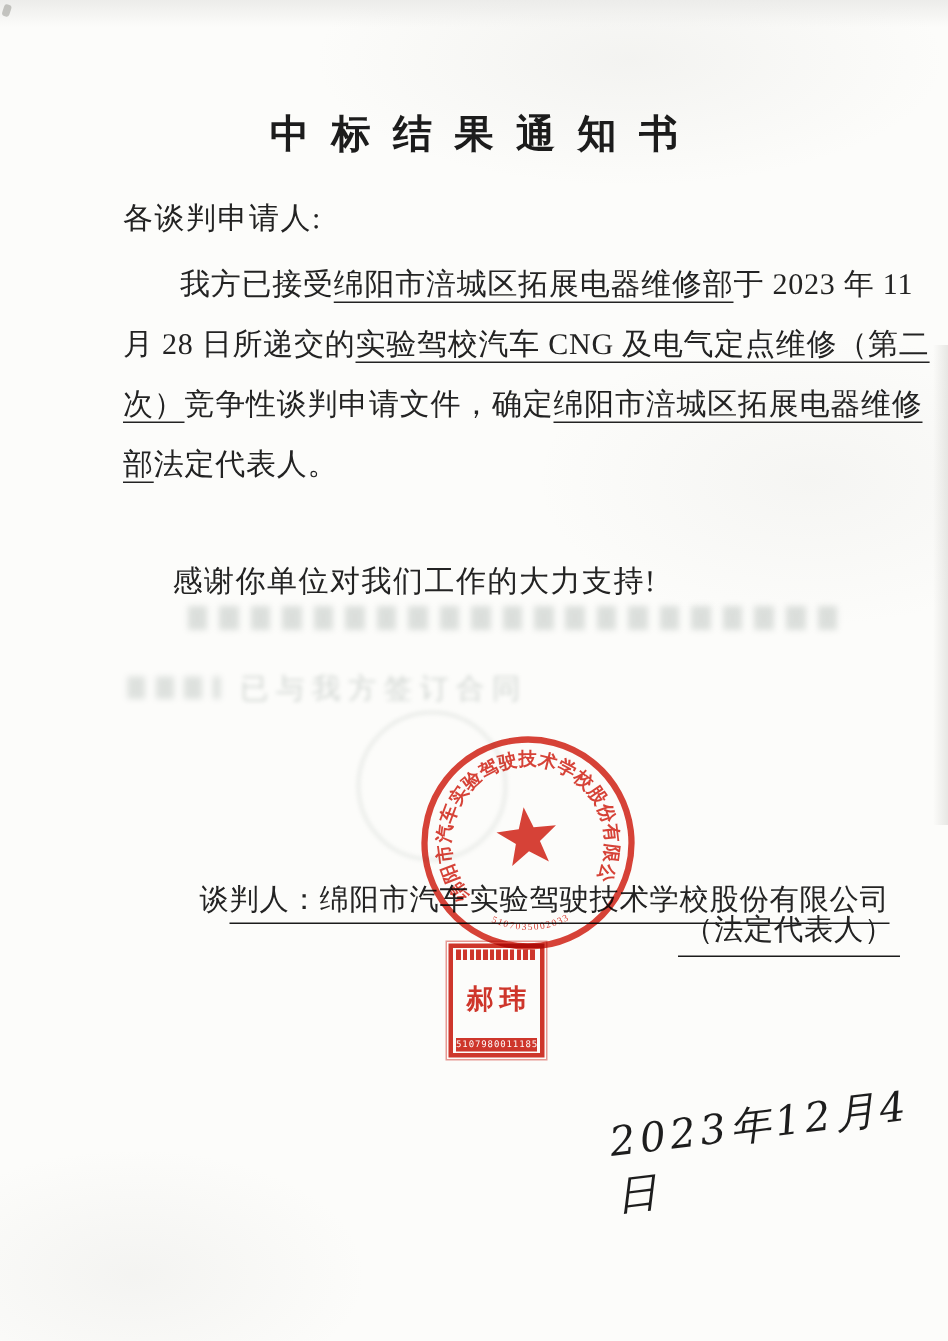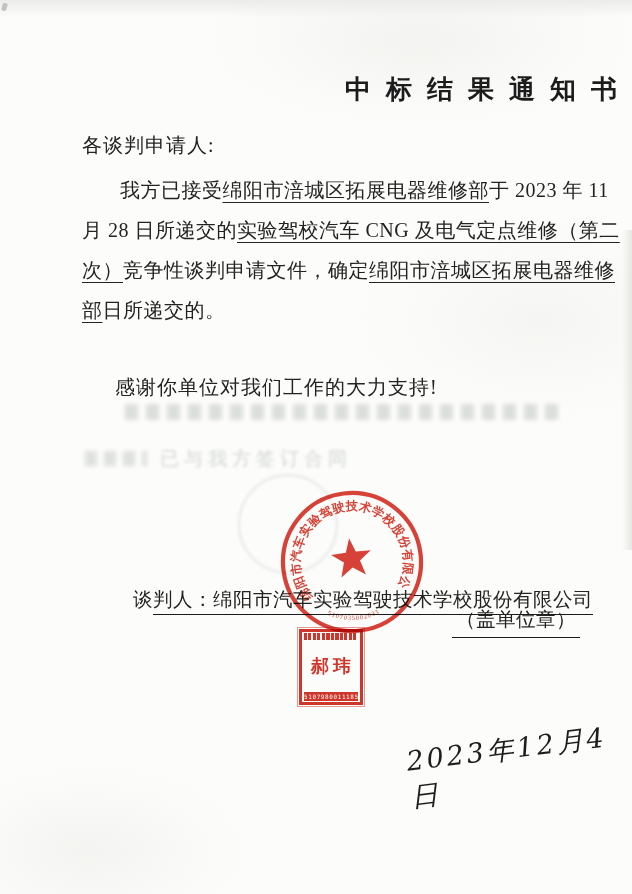--- a/index.html
+++ b/index.html
@@ -12,21 +12,21 @@
       radial-gradient(ellipse 260px 140px at 540px 320px, rgba(185,185,180,.10), transparent 70%),
       radial-gradient(ellipse 220px 120px at 90px 850px, rgba(185,185,180,.12), transparent 70%);
   }
   .scan-top-shade{position:absolute;top:0;left:0;right:0;height:18px;
     background:linear-gradient(#ececea,rgba(236,236,234,0));}
   .scan-right-shade{position:absolute;top:230px;right:0;width:10px;height:320px;
     background:linear-gradient(90deg,rgba(220,220,216,0),rgba(214,214,210,.55));}
   .scan-speck{position:absolute;left:2px;top:3px;width:5px;height:8px;background:#9a9a96;
     opacity:.55;border-radius:2px;transform:rotate(18deg);}
 
-  .title{position:absolute;top:72px;left:0;right:0;margin:0;text-align:right;
+  .title{position:absolute;top:72px;left:0;right:0;margin:0;text-align:center;
     font-size:26px;font-weight:bold;letter-spacing:15px;text-indent:15px;color:#1c1c1c;}
 
   .salutation{position:absolute;left:82px;top:132px;font-size:20px;letter-spacing:1px;text-align:center;}
 
   .body-lines{position:absolute;left:82px;top:170px;font-size:20px;letter-spacing:.5px;}
   .body-lines .line{height:40px;line-height:40px;white-space:nowrap;}
   .body-lines .line.indent{text-indent:38px;}
   .u{text-decoration:underline;text-underline-offset:5px;text-decoration-thickness:1.4px;}
 
   .thanks{position:absolute;left:115px;top:374px;font-size:20px;letter-spacing:1px;}
@@ -81,33 +81,33 @@
   <div class="scan-speck"></div>
 
   <h1 class="title">中标结果通知书</h1>
 
   <div class="salutation">各谈判申请人:</div>
 
   <div class="body-lines">
     <div class="line indent"><span>我方已接受</span><span class="u">绵阳市涪城区拓展电器维修部</span><span>于 2023 年 11</span></div>
     <div class="line"><span>月 28 日所递交的</span><span class="u">实验驾校汽车 CNG 及电气定点维修（第二</span></div>
     <div class="line"><span class="u">次）</span><span>竞争性谈判申请文件，确定</span><span class="u">绵阳市涪城区拓展电器维修</span></div>
-    <div class="line"><span class="u">部</span><span>日所递交的。</span></div>
+    <div class="line"><span class="u">部</span><span>法定代表人。</span></div>
   </div>
 
   <div class="thanks">感谢你单位对我们工作的大力支持!</div>
 
   <div class="bt-line1"></div>
   <div class="bt-block"></div>
   <div class="bt-text">已与我方签订合同</div>
   <div class="bt-circle"></div>
 
   <div class="sign-negotiator"><span>谈</span><span class="uline"><span>判人：</span><span>绵阳市汽车实验驾驶技术学校股份有限公司</span></span></div>
 
-  <div class="unit-note">（盖单位章）</div>
+  <div class="unit-note">（法定代表人）</div>
 
 
   <div class="date">2023年12月4日</div>
 
   <svg class="round-seal" viewBox="0 0 150 150" xmlns="http://www.w3.org/2000/svg">
     <circle cx="75" cy="75" r="69" fill="none" stroke="#d63327" stroke-width="4.2"></circle>
     <defs>
       <path id="arcTop" d="M 32.4 104.8 A 52 52 0 1 1 117.6 104.8" fill="none"></path>
       <path id="arcBot" d="M 41.7 122.5 A 58 58 0 0 0 108.3 122.5" fill="none"></path>
     </defs>

